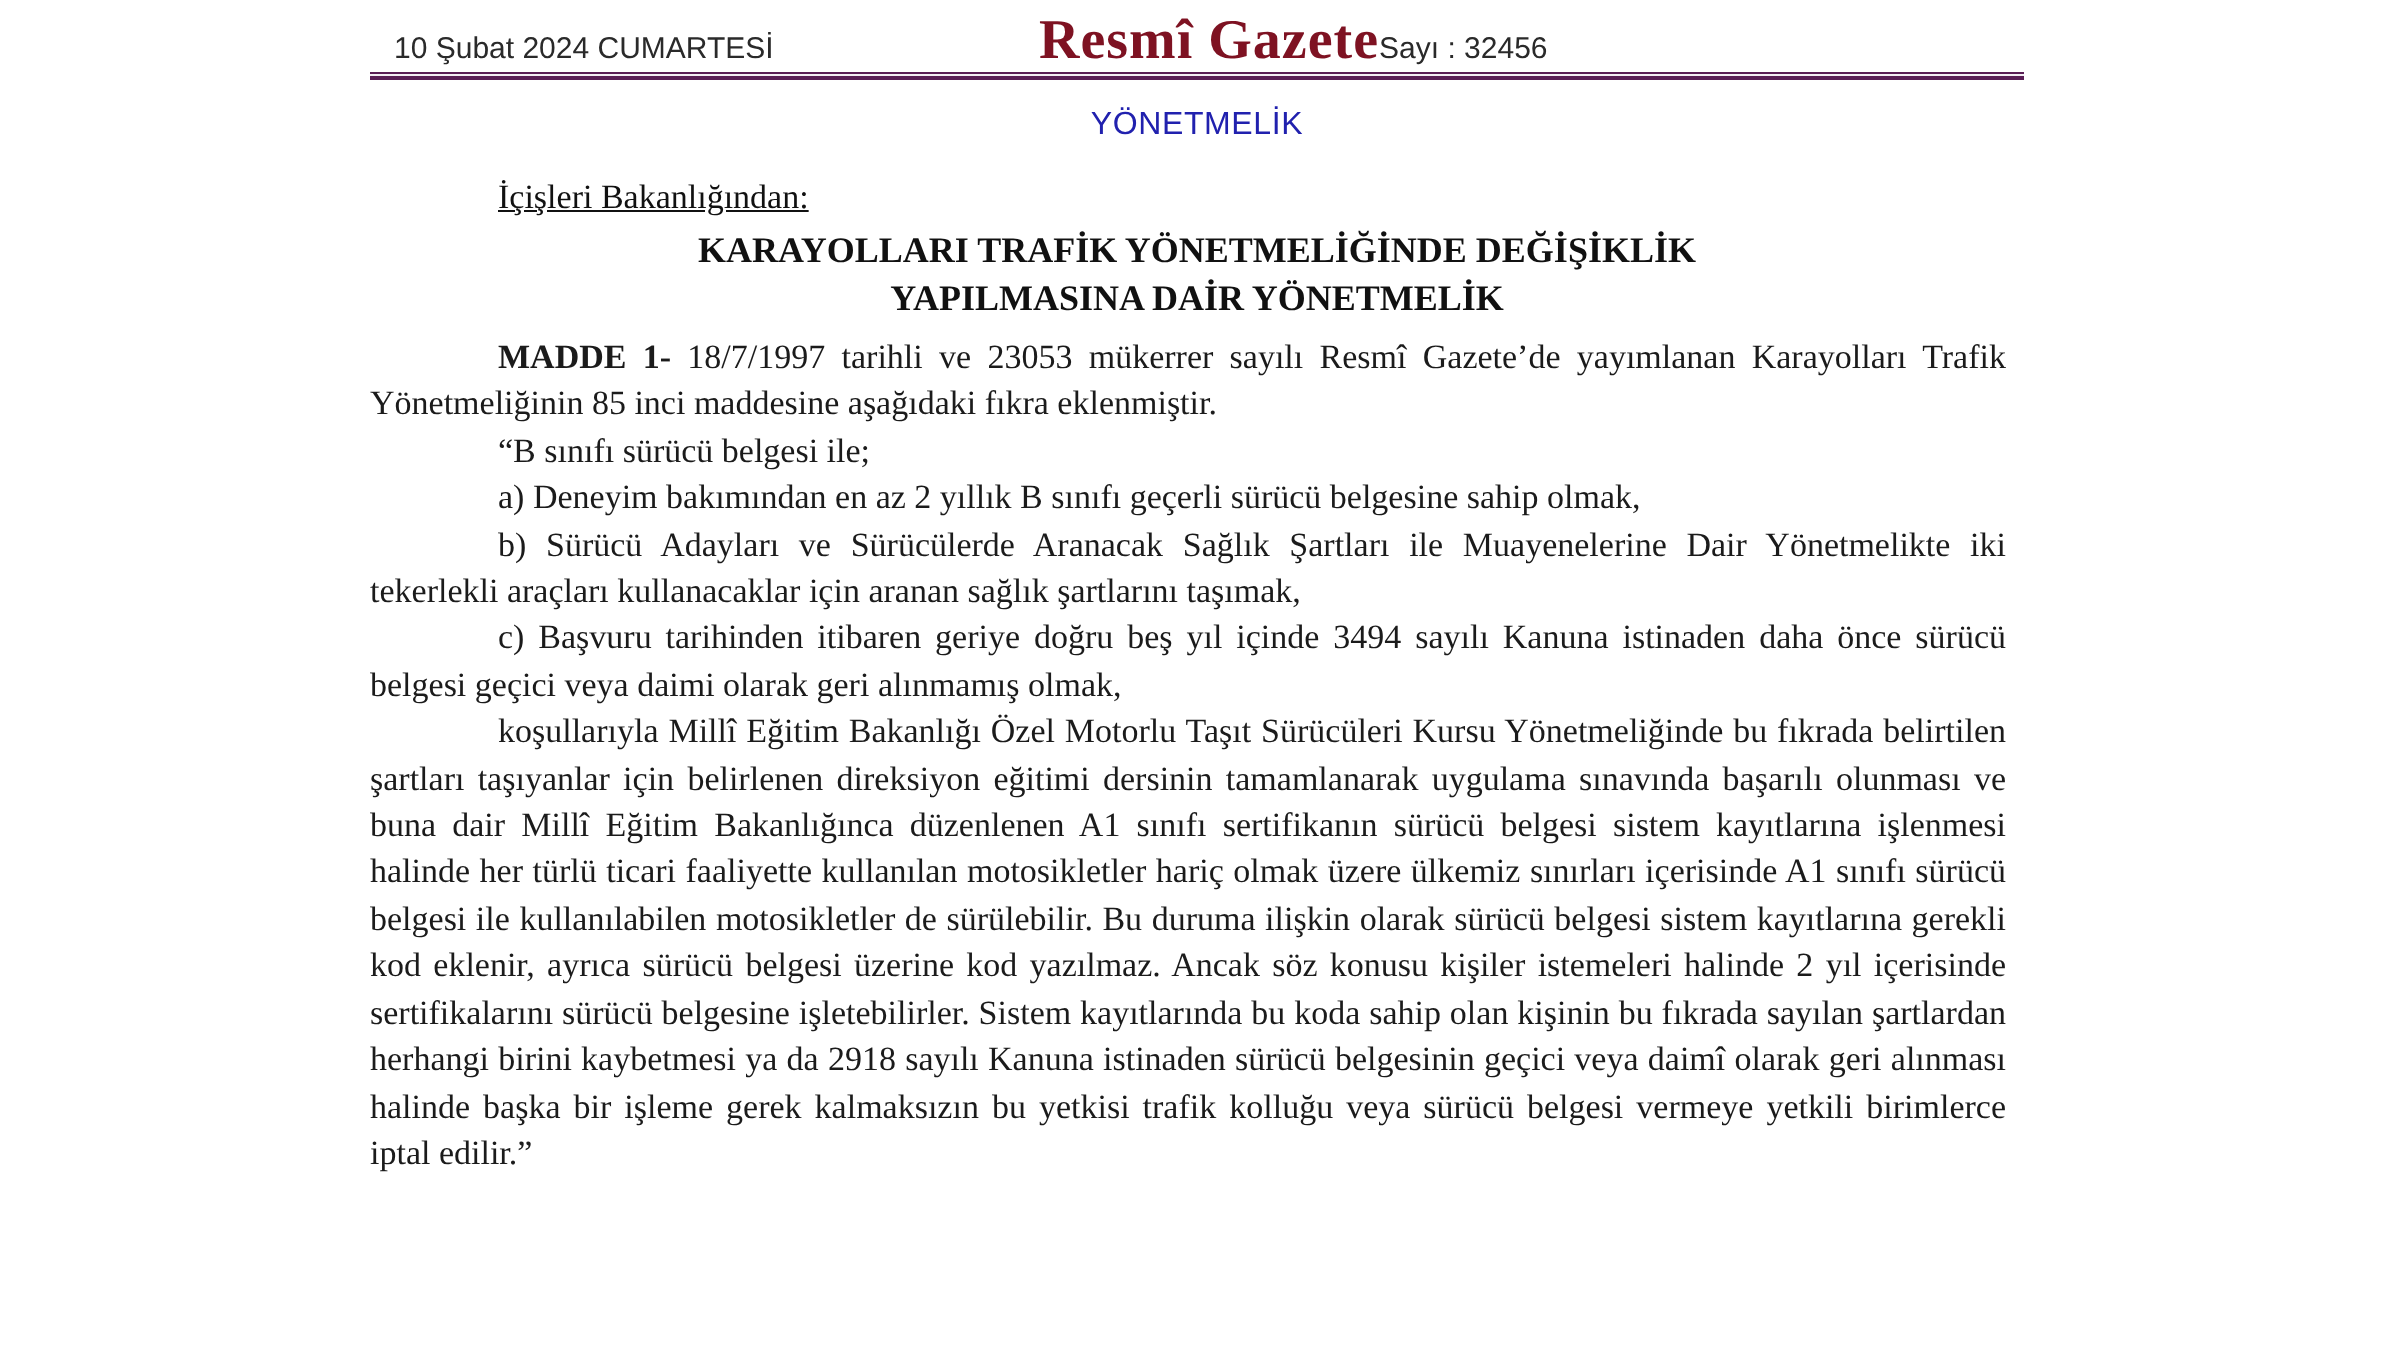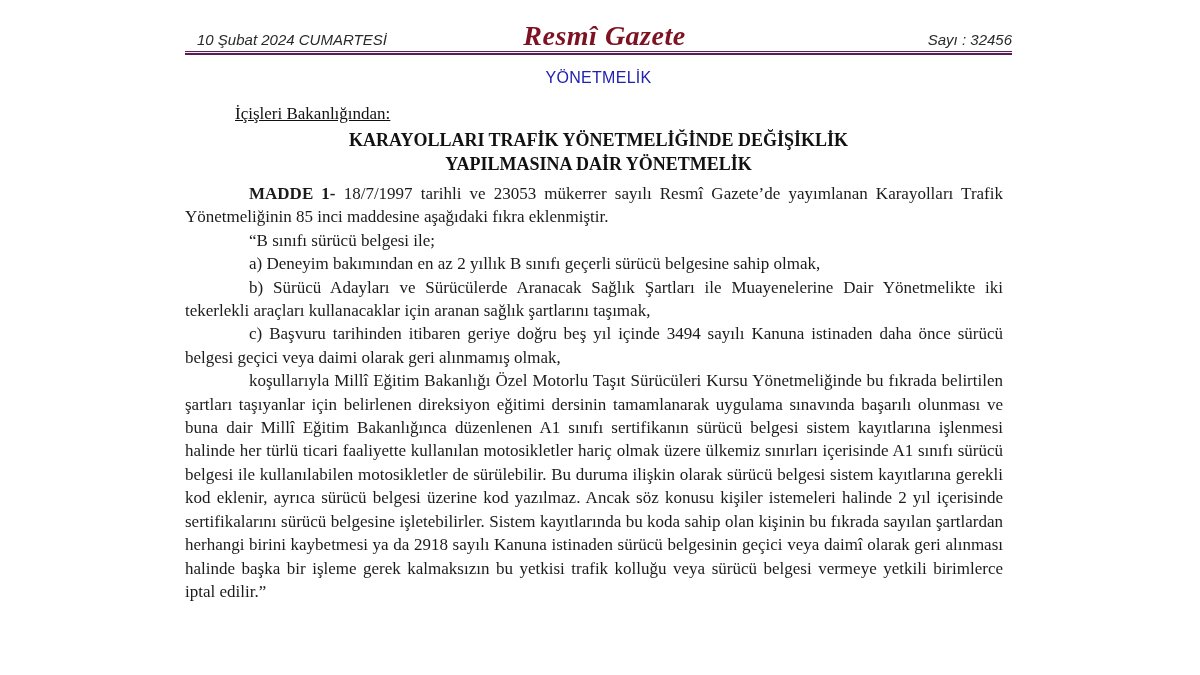--- a/index.html
+++ b/index.html
@@ -10,45 +10,44 @@
     --header_ink:#2a2a2a;
   }
   html,body{margin:0;padding:0;background:#e9e9e9;}
   .page{
     width:1200px;height:675px;background:#ffffff;position:relative;
     font-family:"Liberation Serif","DejaVu Serif",serif;color:var(--body_ink);
     overflow:hidden;margin:0 auto;
   }
   .content{position:absolute;left:185px;top:0;width:827px;}
   .masthead-row{
-    display:flex;align-items:baseline;padding-top:25px;
+    display:flex;align-items:baseline;padding-top:10px;
     font-family:"Liberation Sans","DejaVu Sans",sans-serif;
-    font-style:italic;
   }
   .date{flex:1;text-align:left;font-size:15px;color:var(--header_ink);padding-left:12px;}
   .masthead{
     font-family:"Liberation Serif","DejaVu Serif",serif;
     font-weight:bold;font-size:28px;color:var(--masthead_red);
     letter-spacing:0.5px;line-height:22px;
   }
-  .issue{flex:1;text-align:right;font-size:15px;color:var(--header_ink);}
+  .issue{flex:1;font-size:15px;color:var(--header_ink);}
   .rule{
     margin-top:3px;height:1px;
     border-top:1px solid var(--rule_purple);
     border-bottom:2px solid var(--rule_purple);
     background:#f4eef4;
   }
   .section-heading{
     margin-top:14px;text-align:center;
     font-family:"Liberation Sans","DejaVu Sans",sans-serif;
     font-weight:normal;font-size:16px;letter-spacing:0.3px;
     color:var(--heading_blue);
   }
   .issuer{
-    margin-top:17px;margin-left:50px;
+    margin-top:17px;margin-left:64px;
     font-size:17px;text-decoration:underline;color:#111;
   }
   .doc-title{
     text-align:center;font-weight:bold;font-size:18px;line-height:24px;color:#111;
   }
   .doc-title.first{margin-top:4px;}
   .body{width:818px;margin-top:6px;}
   .para{
     margin:0;font-size:17px;line-height:23.4px;
     text-align:justify;text-indent:64px;color:var(--body_ink);

